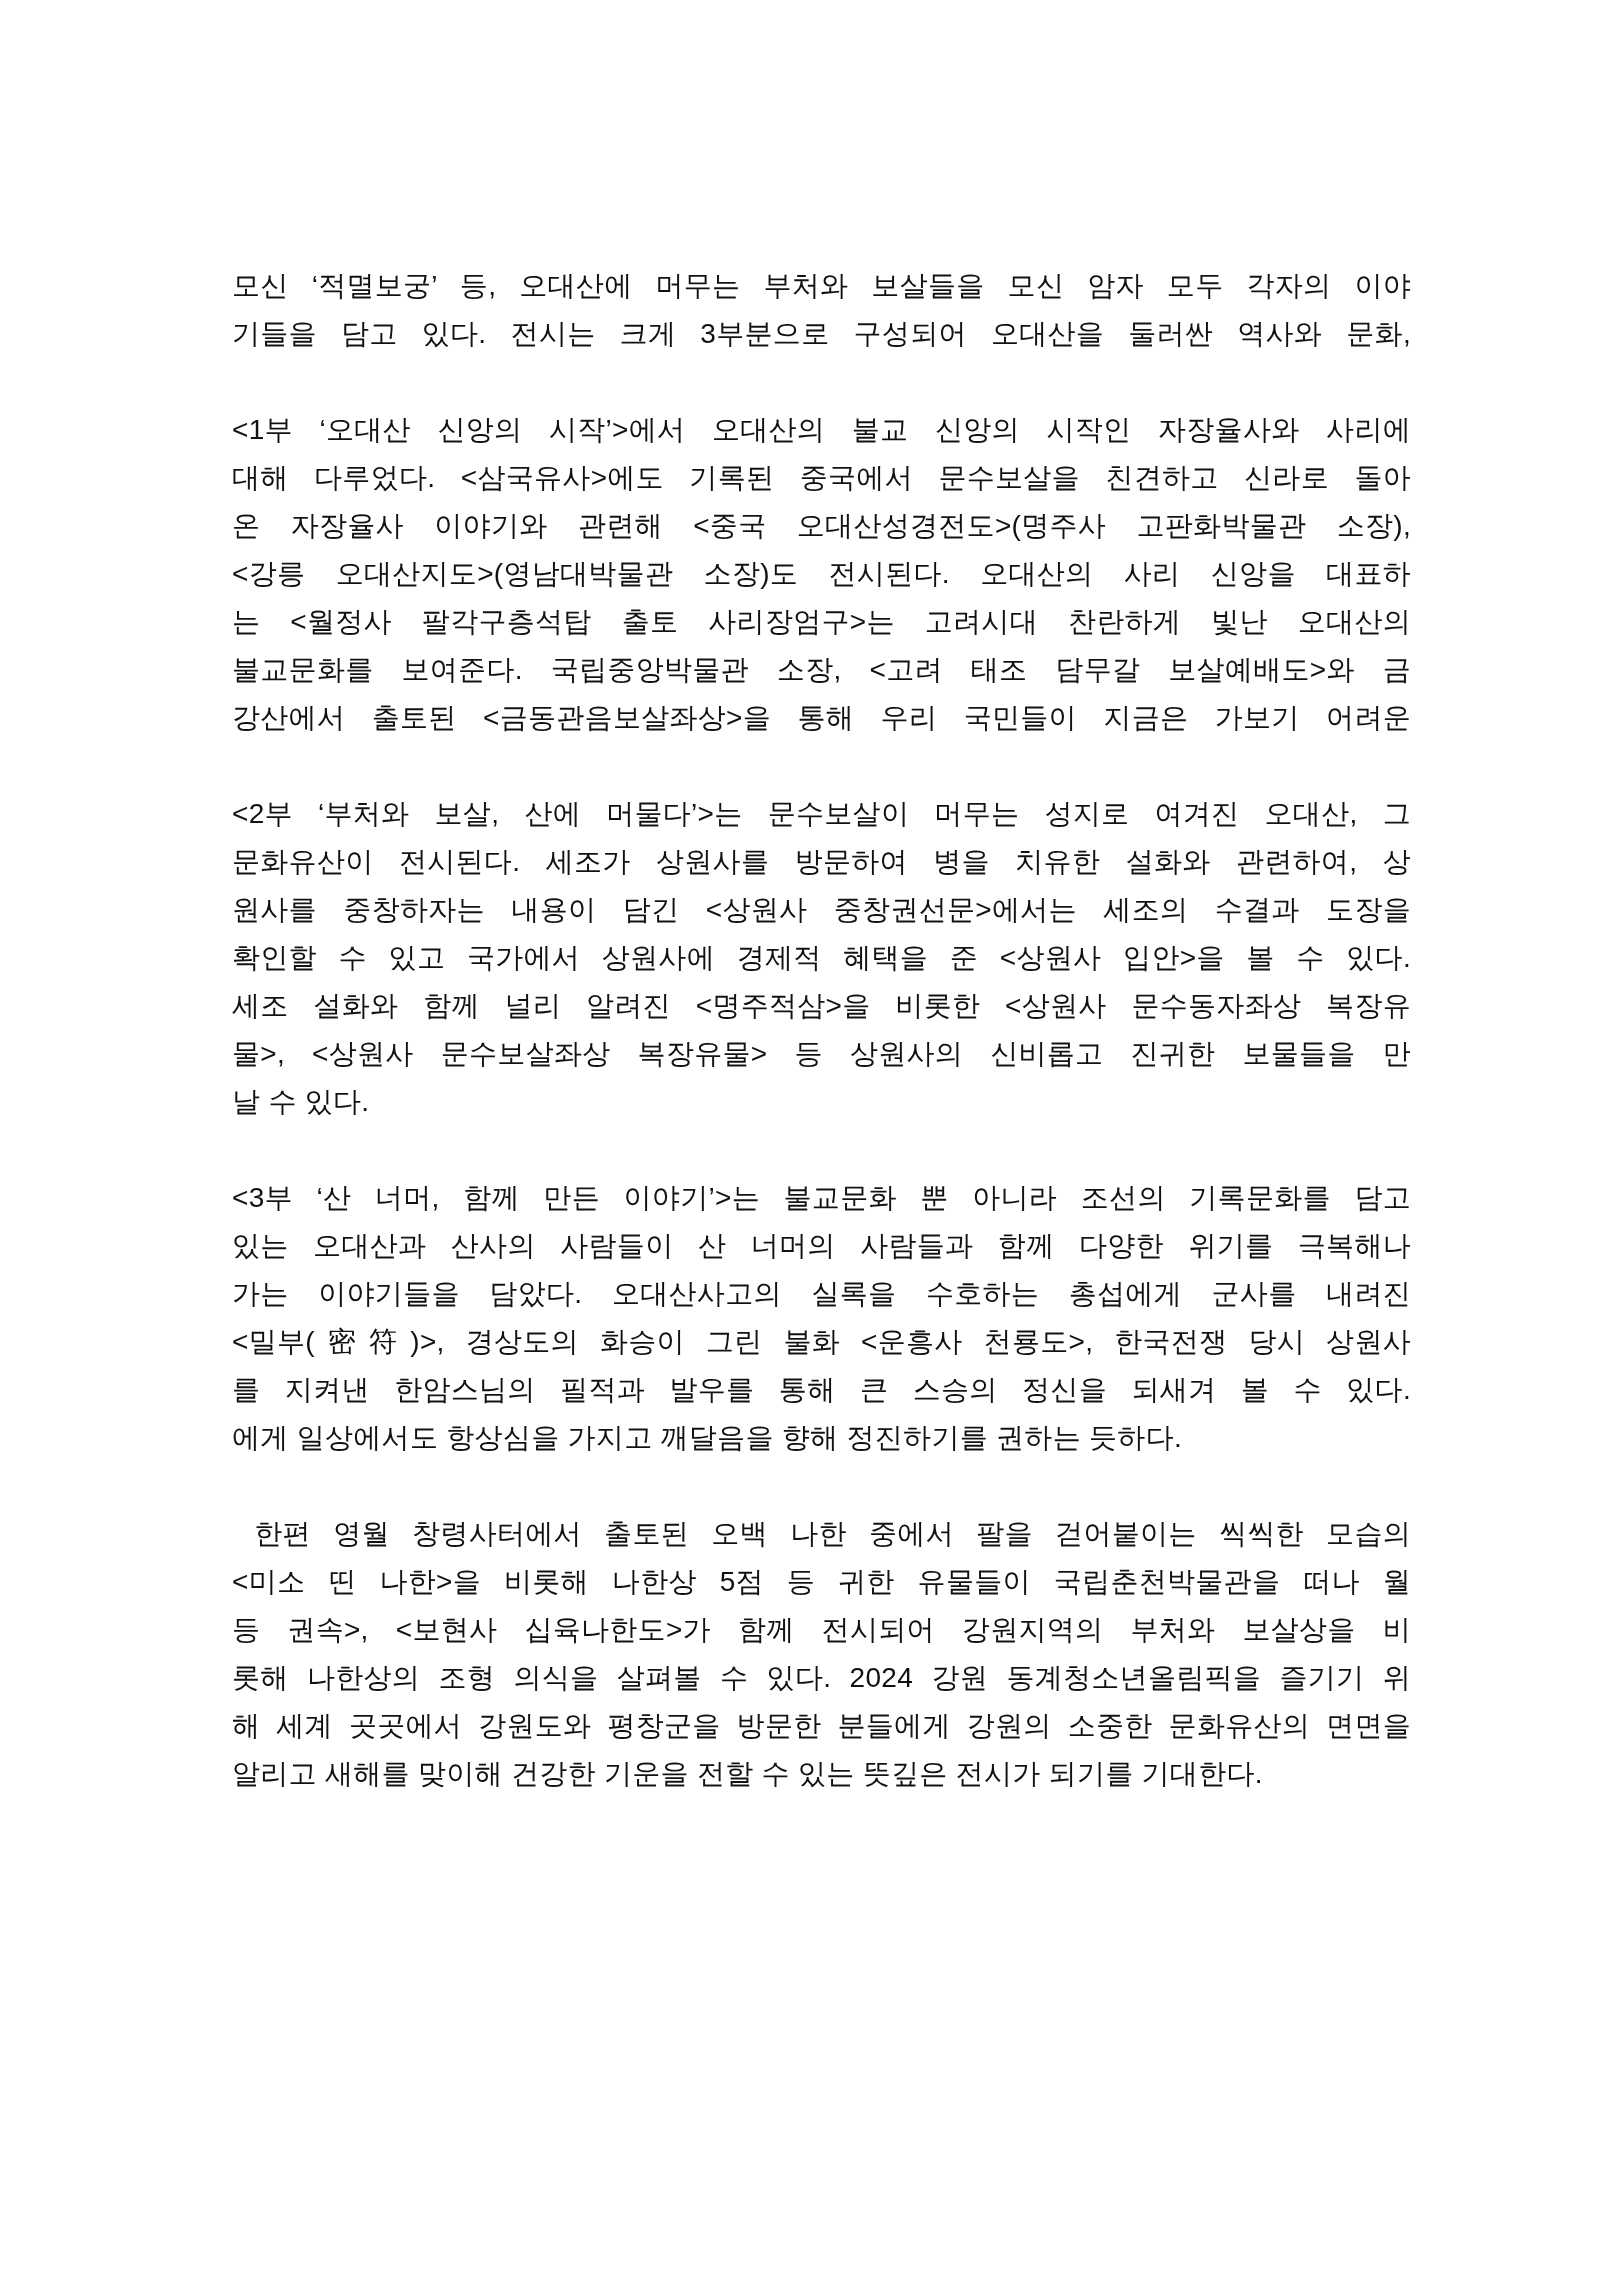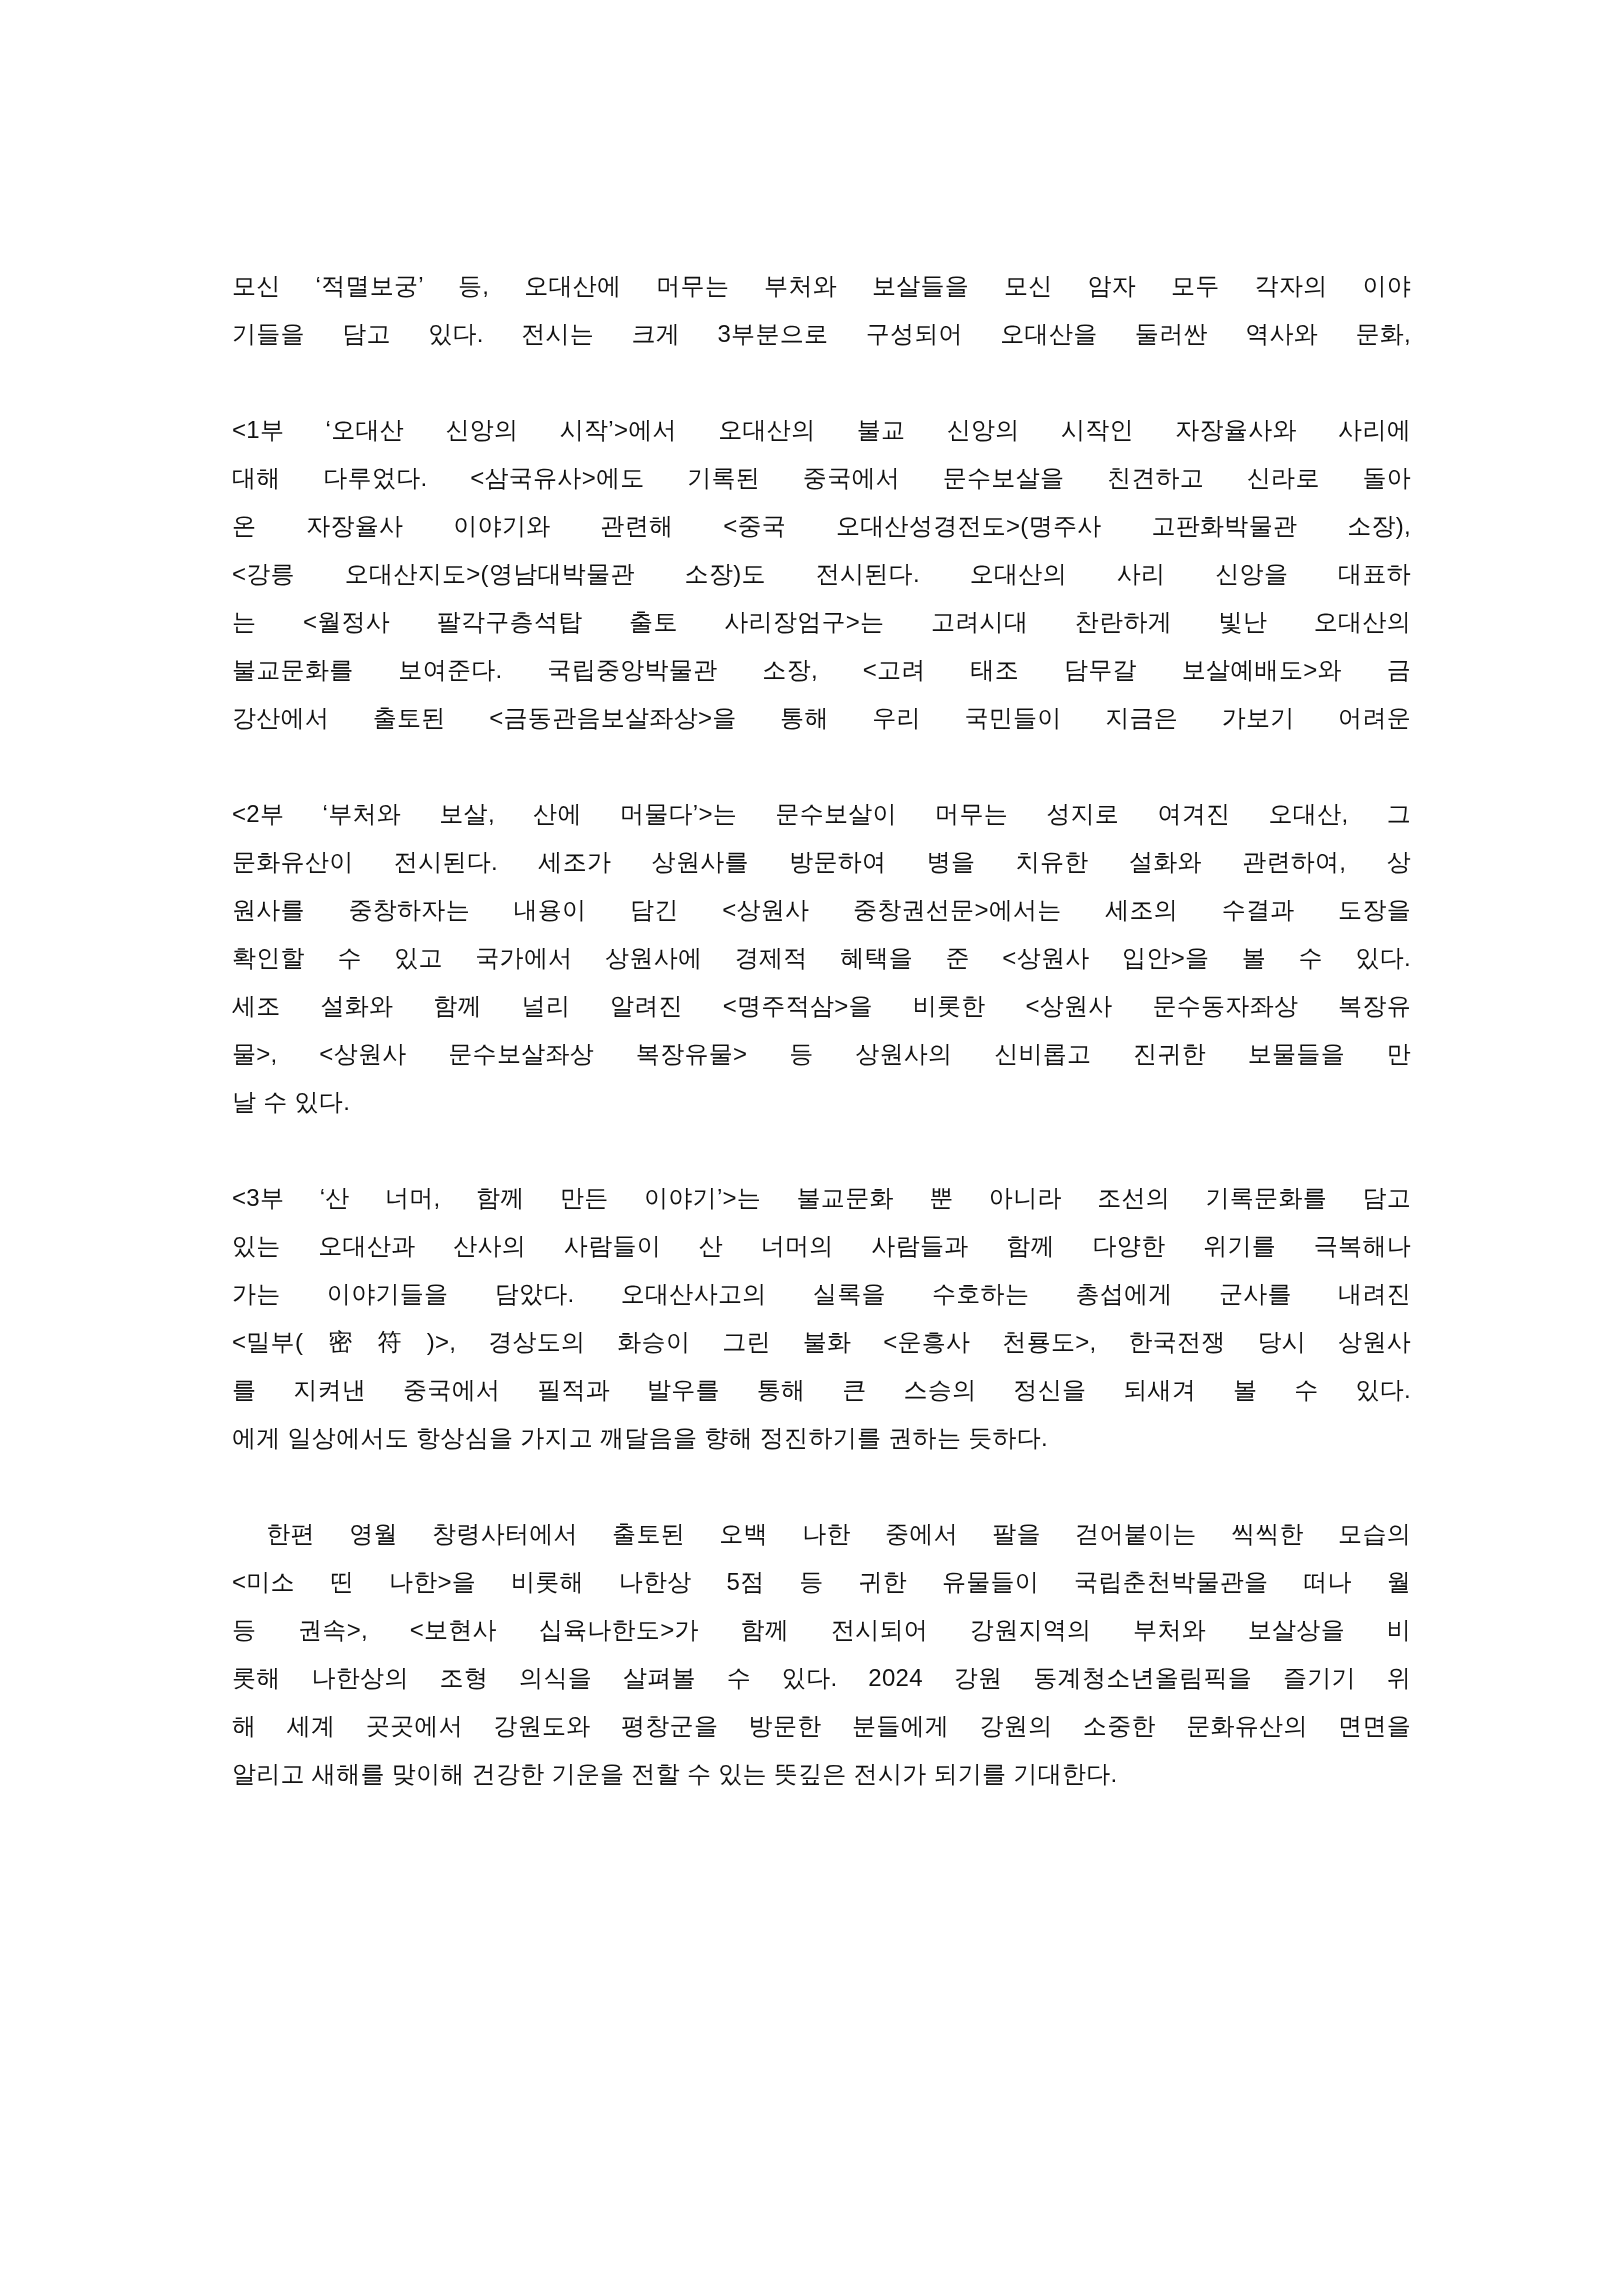--- a/index.html
+++ b/index.html
@@ -14,21 +14,21 @@
     background: #ffffff;
     overflow: hidden;
     font-family: "Liberation Sans", "DejaVu Sans", sans-serif;
   }
   .doc-body {
     position: absolute;
     left: 232px;
     top: 262px;
     width: 1179px;
     color: #111111;
-    font-size: 24px;
+    font-size: 28px;
     line-height: 48px;
     letter-spacing: 0.3px;
   }
   .paragraph {
     margin: 0 0 48px 0;
     padding: 0;
   }
   .paragraph:last-child {
     margin-bottom: 0;
   }
@@ -67,21 +67,21 @@
         <div class="text-line">확인할 수 있고 국가에서 상원사에 경제적 혜택을 준 &lt;상원사 입안&gt;을 볼 수 있다.</div>
         <div class="text-line">세조 설화와 함께 널리 알려진 &lt;명주적삼&gt;을 비롯한 &lt;상원사 문수동자좌상 복장유</div>
         <div class="text-line">물&gt;, &lt;상원사 문수보살좌상 복장유물&gt; 등 상원사의 신비롭고 진귀한 보물들을 만</div>
         <div class="text-line last-line">날 수 있다.</div>
       </div>
       <div class="paragraph">
         <div class="text-line">&lt;3부 ‘산 너머, 함께 만든 이야기’&gt;는 불교문화 뿐 아니라 조선의 기록문화를 담고</div>
         <div class="text-line">있는 오대산과 산사의 사람들이 산 너머의 사람들과 함께 다양한 위기를 극복해나</div>
         <div class="text-line">가는 이야기들을 담았다. 오대산사고의 실록을 수호하는 총섭에게 군사를 내려진</div>
         <div class="text-line">&lt;밀부(密符)&gt;, 경상도의 화승이 그린 불화 &lt;운흥사 천룡도&gt;, 한국전쟁 당시 상원사</div>
-        <div class="text-line">를 지켜낸 중국에서 필적과 발우를 통해 큰 스승의 정신을 되새겨 볼 수 있다.</div>
+        <div class="text-line">를 지켜낸 한암스님의 필적과 발우를 통해 큰 스승의 정신을 되새겨 볼 수 있다.</div>
         <div class="text-line last-line">에게 일상에서도 항상심을 가지고 깨달음을 향해 정진하기를 권하는 듯하다.</div>
       </div>
       <div class="paragraph">
         <div class="text-line"> 한편 영월 창령사터에서 출토된 오백 나한 중에서 팔을 걷어붙이는 씩씩한 모습의</div>
         <div class="text-line">&lt;미소 띤 나한&gt;을 비롯해 나한상 5점 등 귀한 유물들이 국립춘천박물관을 떠나 월</div>
         <div class="text-line">등 권속&gt;, &lt;보현사 십육나한도&gt;가 함께 전시되어 강원지역의 부처와 보살상을 비</div>
         <div class="text-line">롯해 나한상의 조형 의식을 살펴볼 수 있다. 2024 강원 동계청소년올림픽을 즐기기 위</div>
         <div class="text-line">해 세계 곳곳에서 강원도와 평창군을 방문한 분들에게 강원의 소중한 문화유산의 면면을</div>
         <div class="text-line last-line">알리고 새해를 맞이해 건강한 기운을 전할 수 있는 뜻깊은 전시가 되기를 기대한다.</div>
       </div>

